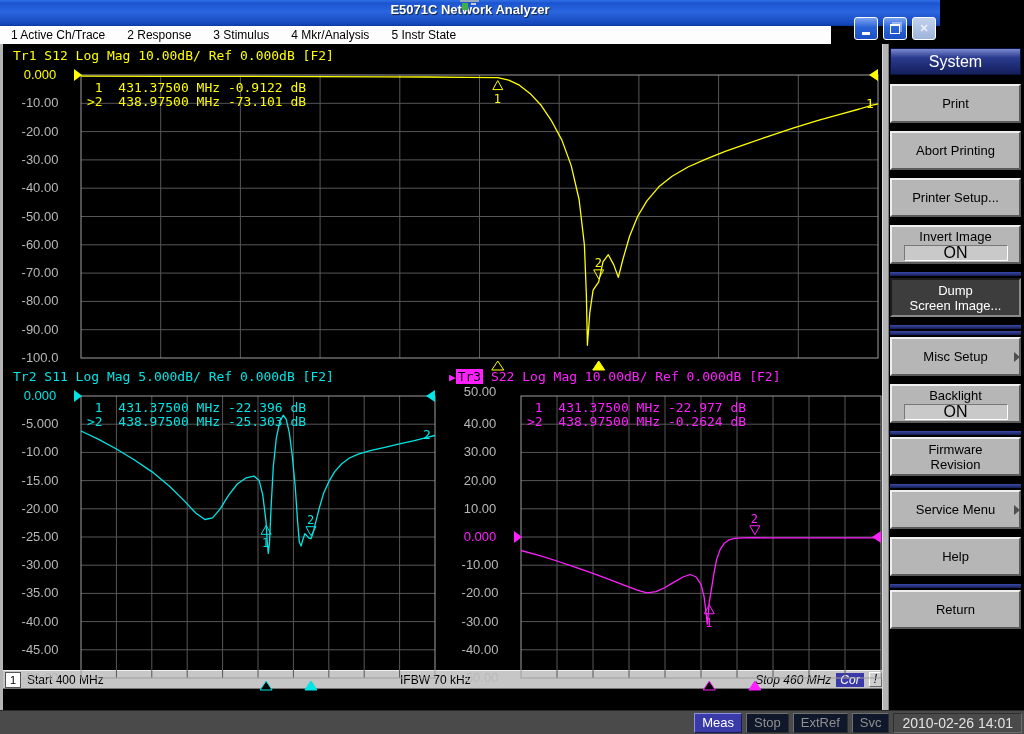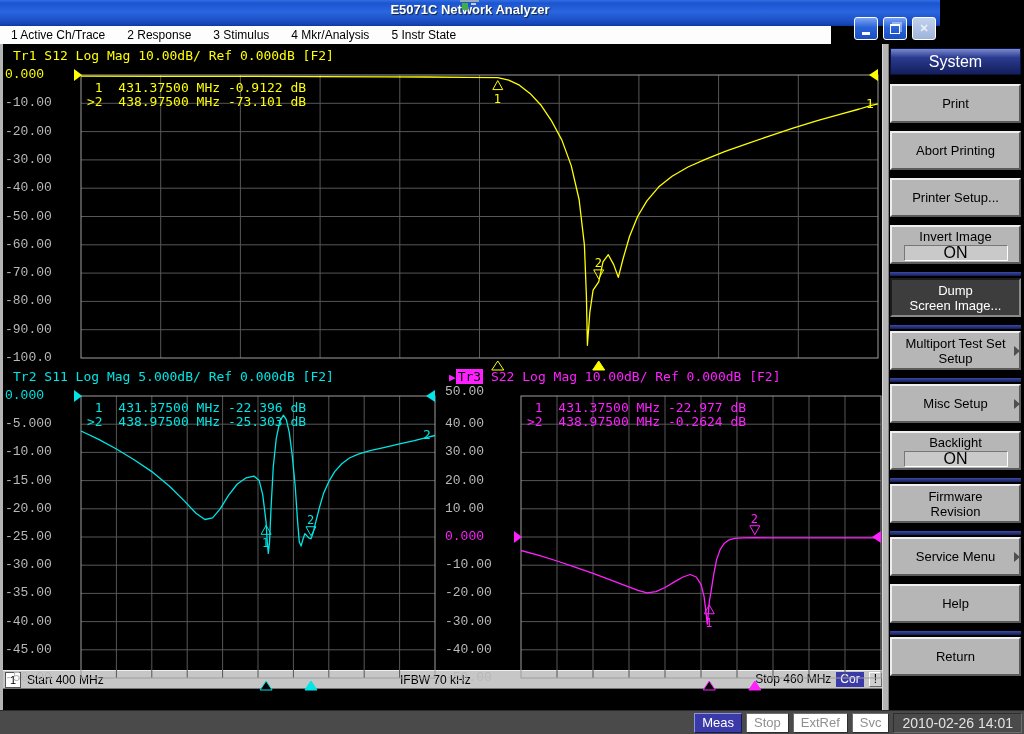--- a/index.html
+++ b/index.html
@@ -25,41 +25,41 @@
   .menubar{position:absolute;left:0;top:26px;width:831px;height:18px;background:#fdfdfd;
     border-bottom:1px solid #8a8a8a;display:flex;align-items:center;font-size:12px;color:#000;}
   .menu-item{padding:0 11px;white-space:nowrap;}
   
   .screen{position:absolute;left:0;top:44px;width:882px;height:666px;background:#000;
     border-left:3px solid #b4b4b4;box-sizing:border-box;}
   .divider{position:absolute;left:882px;top:44px;width:7px;height:666px;background:#b4b4b4;
     border-left:1px solid #d8d8d8;border-right:1px solid #7c7c7c;box-sizing:border-box;}
   .chart-header{position:absolute;font-family:"DejaVu Sans Mono",monospace;font-size:13px;white-space:pre;}
   .chart-header .badge{padding:0 2px;}
-  .ylab{position:absolute;width:70px;text-align:left;font-family:Liberation Mono, monospace;
+  .ylab{position:absolute;width:70px;text-align:center;font-family:Liberation Sans, sans-serif;
     font-size:13px;line-height:15px;color:#b8b8b8;}
   .mk-rows{position:absolute;font-family:"DejaVu Sans Mono",monospace;font-size:13px;line-height:14px;white-space:pre;}
   .chart-svg{position:absolute;overflow:visible;}
   
   .statusbar{position:absolute;left:0;bottom:21px;width:882px;height:19px;background:#c6c6c6;
     border-top:1px solid #eee;border-bottom:1px solid #777;box-sizing:border-box;
     display:flex;align-items:center;font-size:12px;color:#000;}
   .ch-box{display:inline-block;width:14px;height:14px;line-height:14px;text-align:center;
     background:#fff;border:1px solid #555;margin:0 6px 0 2px;font-size:11px;}
-  .sb-right{margin-left:auto;display:flex;gap:5px;padding-right:3px;}
+  .sb-right{margin-left:auto;display:flex;align-items:center;gap:5px;padding-right:3px;font-style:italic;}
   .cor-badge{background:#3a3aa8;color:#fff;padding:0 4px;line-height:14px;}
   .warn-badge{background:#cfcfcf;border:1px solid;border-color:#fff #666 #666 #fff;padding:0 4px;line-height:13px;}
   .ifbw{position:absolute;left:397px;}
   
   .taskbar{position:absolute;left:0;top:710px;width:1024px;height:24px;background:#4a4a4a;
     border-top:1px solid #2a2a2a;box-sizing:border-box;display:flex;align-items:center;
     justify-content:flex-end;gap:4px;padding-right:2px;font-size:13px;}
   .tb-item{padding:1px 7px;border:1px solid;line-height:16px;}
   .tb-item.active{background:#3a3aa8;color:#fff;border-color:#9090e0 #1a1a50 #1a1a50 #9090e0;}
-  .tb-item.dim{background:#ffffff;color:#909090;border-color:#6e6e6e #2e2e2e #2e2e2e #6e6e6e;}
+  .tb-item.dim{background:#0f172a;color:#909090;border-color:#6e6e6e #2e2e2e #2e2e2e #6e6e6e;}
   .tb-clock{padding:1px 8px;border:1px solid;border-color:#2e2e2e #6e6e6e #6e6e6e #2e2e2e;
     color:#e2e2e2;font-size:14px;line-height:16px;}
   
   .sidebar{position:absolute;left:889px;top:44px;width:135px;height:666px;background:#000;
     box-sizing:border-box;padding:4px 3px 0 1px;}
   .sk-system{height:27px;margin-bottom:9px;display:flex;align-items:center;justify-content:center;
     color:#fff;font-size:16px;background:linear-gradient(180deg,#7a8ad0 0%,#2a3a8e 35%,#141f5c 100%);
     border:1px solid #0a1040;box-sizing:border-box;}
   .sk-btn{position:relative;height:39px;margin-bottom:8px;display:flex;flex-direction:column;
     align-items:center;justify-content:center;text-align:center;font-size:13px;line-height:15px;
@@ -251,22 +251,20 @@
     <div class="sk-system">System</div>
     <div id="sk-list">
         <div class="sk-btn"><span>Print</span></div>
         <div class="sk-btn"><span>Abort Printing</span></div>
         <div class="sk-btn"><span>Printer Setup...</span></div>
         <div class="sk-btn"><span>Invert Image</span><span class="onbox">ON</span></div>
         <div class="sk-sep"></div>
         <div class="sk-btn pressed"><span>Dump
 Screen Image...</span></div>
         <div class="sk-sep"></div>
-        <div class="sk-btn"><span>Multiport Test Set
-Setup</span><span class="sub-arrow"></span></div>
         <div class="sk-sep"></div>
         <div class="sk-btn"><span>Misc Setup</span><span class="sub-arrow"></span></div>
         <div class="sk-btn"><span>Backlight</span><span class="onbox">ON</span></div>
         <div class="sk-sep"></div>
         <div class="sk-btn"><span>Firmware
 Revision</span></div>
         <div class="sk-sep"></div>
         <div class="sk-btn"><span>Service Menu</span><span class="sub-arrow"></span></div>
         <div class="sk-btn"><span>Help</span></div>
         <div class="sk-sep"></div>

